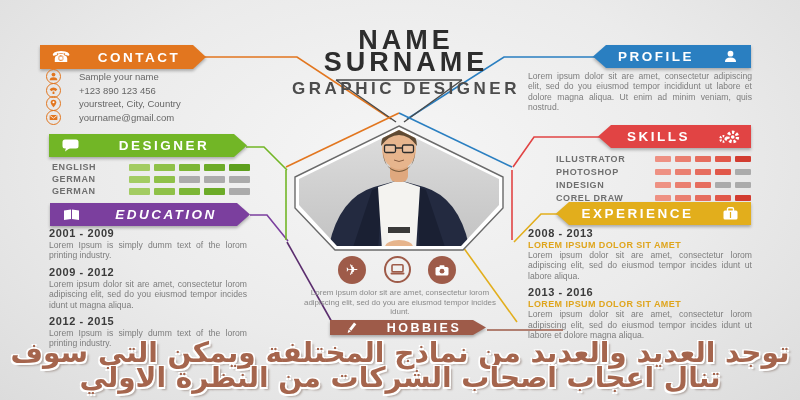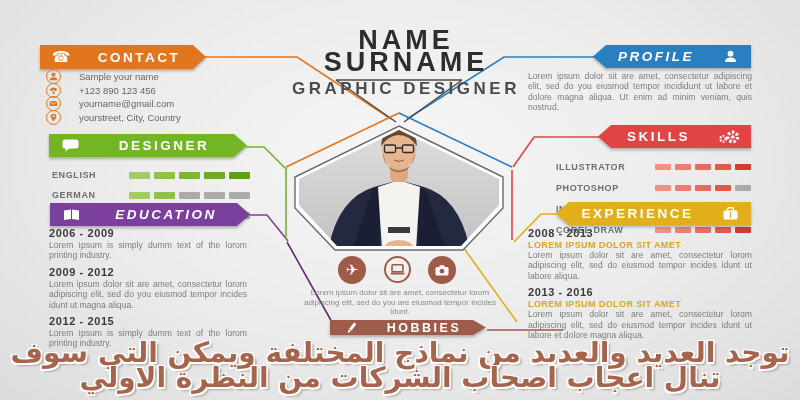--- a/index.html
+++ b/index.html
@@ -24,21 +24,21 @@
   .name-block{left:12px;right:0;top:29px;text-align:center;color:#2d2d2d;}
   .name-line{font-size:27px;font-weight:800;letter-spacing:4px;line-height:22px;}
   .subtitle{margin-top:6px;font-size:17px;letter-spacing:3.5px;color:#4c4c4c;font-weight:bold;}
 
   .contact-list{left:46px;top:70px;width:200px;}
   .c-row{display:flex;align-items:center;height:13px;margin-bottom:.5px;}
   .c-ic{width:13px;height:13px;border:1.3px solid #E2761F;border-radius:50%;display:flex;align-items:center;justify-content:center;margin-right:18px;flex:none;}
   .c-txt{font-size:9.5px;color:#666;}
 
   .bar-section{width:198px;}
-  .bar-row{display:flex;align-items:center;justify-content:space-between;height:12px;margin-top:8px;}
+  .bar-row{display:flex;align-items:center;justify-content:space-between;height:12px;}
   .bar-label{font-size:9px;color:#6e6e6e;letter-spacing:.6px;font-weight:bold;}
   .bars{display:inline-flex;gap:4px;}
   .bars .bar{width:21px;height:7px;border-radius:1px;background:#ababab;}
   .bars.skill .bar{width:16px;height:6px;}
   .bars.lang .bar.filled:nth-child(1){background:#a3cc62;}
   .bars.lang .bar.filled:nth-child(2){background:#8fc148;}
   .bars.lang .bar.filled:nth-child(3){background:#7cb636;}
   .bars.lang .bar.filled:nth-child(4){background:#6cab28;}
   .bars.lang .bar.filled:nth-child(5){background:#5d9f1d;}
   .bars.skill .bar.filled:nth-child(1){background:#ee9183;}
@@ -155,34 +155,34 @@
         <svg width="9" height="9" viewBox="0 0 14 14">
             <path d="M1,5 Q7,0 13,5 L10.5,8 Q7,5.5 3.5,8 Z" fill="#E2761F"></path>
             <rect x="5.5" y="8.5" width="3" height="4" rx="1" fill="#E2761F"></rect>
           </svg>
       </span>
       <span class="c-txt">+123 890 123 456</span>
     </div>
     <div class="c-row">
       <span class="c-ic">
         <svg width="9" height="9" viewBox="0 0 14 14">
-            <rect x="1" y="3" width="12" height="8" rx="1" fill="#E2761F"></rect>
-            <path d="M1,3.5 L7,8 L13,3.5" stroke="#fff" stroke-width="1.2" fill="none"></path>
-          </svg>
-      </span>
-      <span class="c-txt">yourname@gmail.com</span>
+            <path d="M7,1 C4.2,1 2.5,3 2.5,5.2 C2.5,8.3 7,13 7,13 C7,13 11.5,8.3 11.5,5.2 C11.5,3 9.8,1 7,1 Z" fill="#E2761F"></path>
+            <circle cx="7" cy="5" r="1.6" fill="#fff"></circle>
+          </svg>
+      </span>
+      <span class="c-txt">yourstreet, City, Country</span>
     </div>
     <div class="c-row">
       <span class="c-ic">
         <svg width="9" height="9" viewBox="0 0 14 14">
-            <path d="M7,1 C4.2,1 2.5,3 2.5,5.2 C2.5,8.3 7,13 7,13 C7,13 11.5,8.3 11.5,5.2 C11.5,3 9.8,1 7,1 Z" fill="#E2761F"></path>
-            <circle cx="7" cy="5" r="1.6" fill="#fff"></circle>
-          </svg>
-      </span>
-      <span class="c-txt">yourstreet, City, Country</span>
+            <rect x="1" y="3" width="12" height="8" rx="1" fill="#E2761F"></rect>
+            <path d="M1,3.5 L7,8 L13,3.5" stroke="#fff" stroke-width="1.2" fill="none"></path>
+          </svg>
+      </span>
+      <span class="c-txt">yourname@gmail.com</span>
     </div>
   </div>
 
   <div class="banner-wrap" style="left:49px;top:134px;width:198px;height:23px;">
     <div class="banner left" style="background:#72B626;">
       <span class="bicon">
         <svg width="17" height="13" viewBox="0 0 17 13">
             <rect x="0.5" y="0.5" width="16" height="9" rx="2.5" fill="#fff"></rect>
             <path d="M4,9 L3,12.5 L8,9 Z" fill="#fff"></path>
           </svg>
@@ -229,35 +229,35 @@
         <svg width="17" height="12" viewBox="0 0 17 12">
             <path d="M1,1.5 L8,0.5 L8,10 L1,11 Z" fill="#fff"></path>
             <path d="M16,1.5 L9,0.5 L9,10 L16,11 Z" fill="#fff"></path>
           </svg>
       </span>
       <span class="lbl">EDUCATION</span>
     </div>
   </div>
   <div class="abs" style="left:49px;top:227px;width:198px;">
     <div class="entry">
-      <div class="period">2006 - 2009</div>
+      <div class="period">2001 - 2009</div>
       <div class="body-text">Lorem Ipsum is simply dumm text of the lorom printing industry.</div>
     </div>
     <div class="entry">
       <div class="period">2009 - 2012</div>
       <div class="body-text">Lorem ipsum dolor sit are amet, consectetur lorom adipiscing elit, sed do you eiusmod tempor incides idunt ut magna aliqua.</div>
     </div>
     <div class="entry">
       <div class="period">2012 - 2015</div>
       <div class="body-text">Lorem Ipsum is simply dumm text of the lorom printing industry.</div>
     </div>
   </div>
 
   <div class="banner-wrap" style="left:593px;top:45px;width:158px;height:23px;">
-    <div class="banner right" style="background:#2A7FC1;font-style:italic;">
+    <div class="banner right" style="background:#2A7FC1;">
       <span class="lbl">PROFILE</span>
       <span class="bicon">
         <svg width="13" height="13" viewBox="0 0 14 14">
             <circle cx="7" cy="4" r="3.1" fill="#fff"></circle>
             <path d="M1,13 Q1,8 7,8 Q13,8 13,13 Z" fill="#fff"></path>
           </svg>
       </span>
     </div>
   </div>
   <div class="abs body-text" style="left:528px;top:71px;width:224px;">Lorem ipsum dolor sit are amet, consectetur adipiscing elit, sed do you eiusmod tempor incididunt ut labore et dolore magna aliqua. Ut enim ad minim veniam, quis nostrud.</div>

